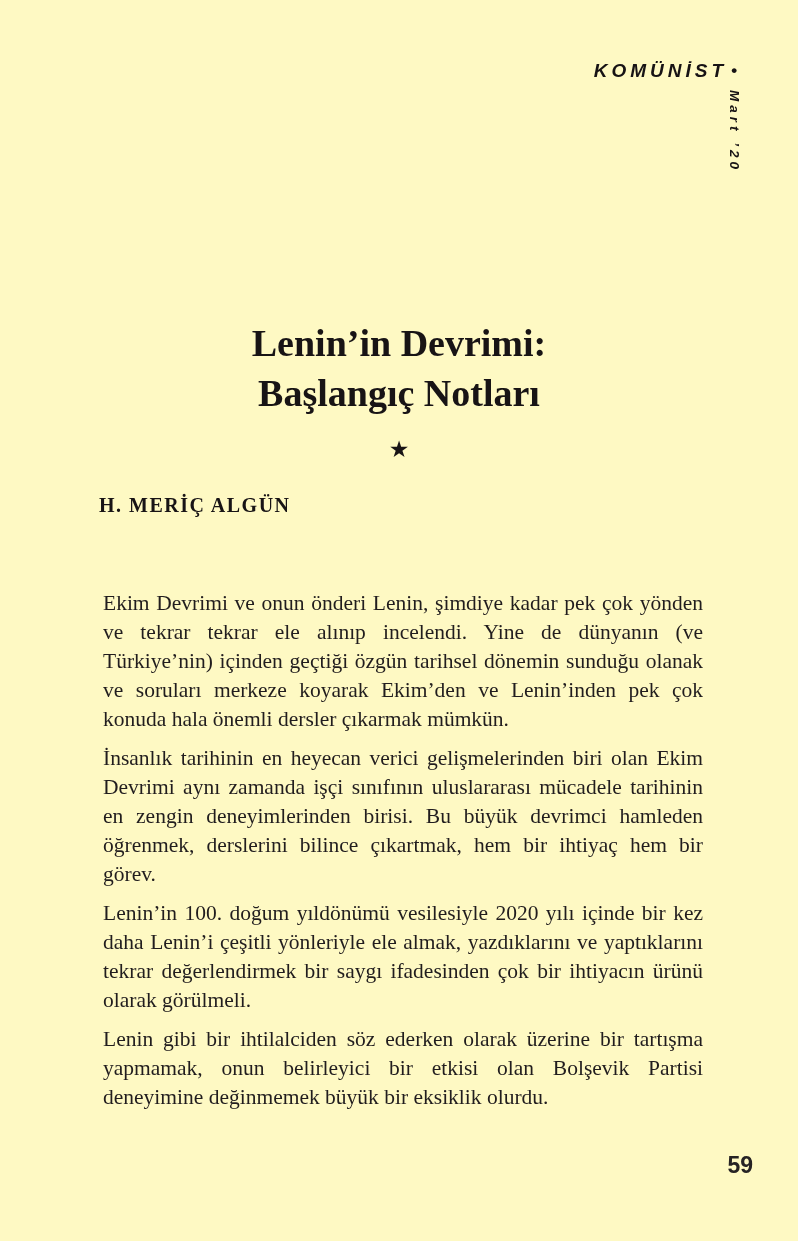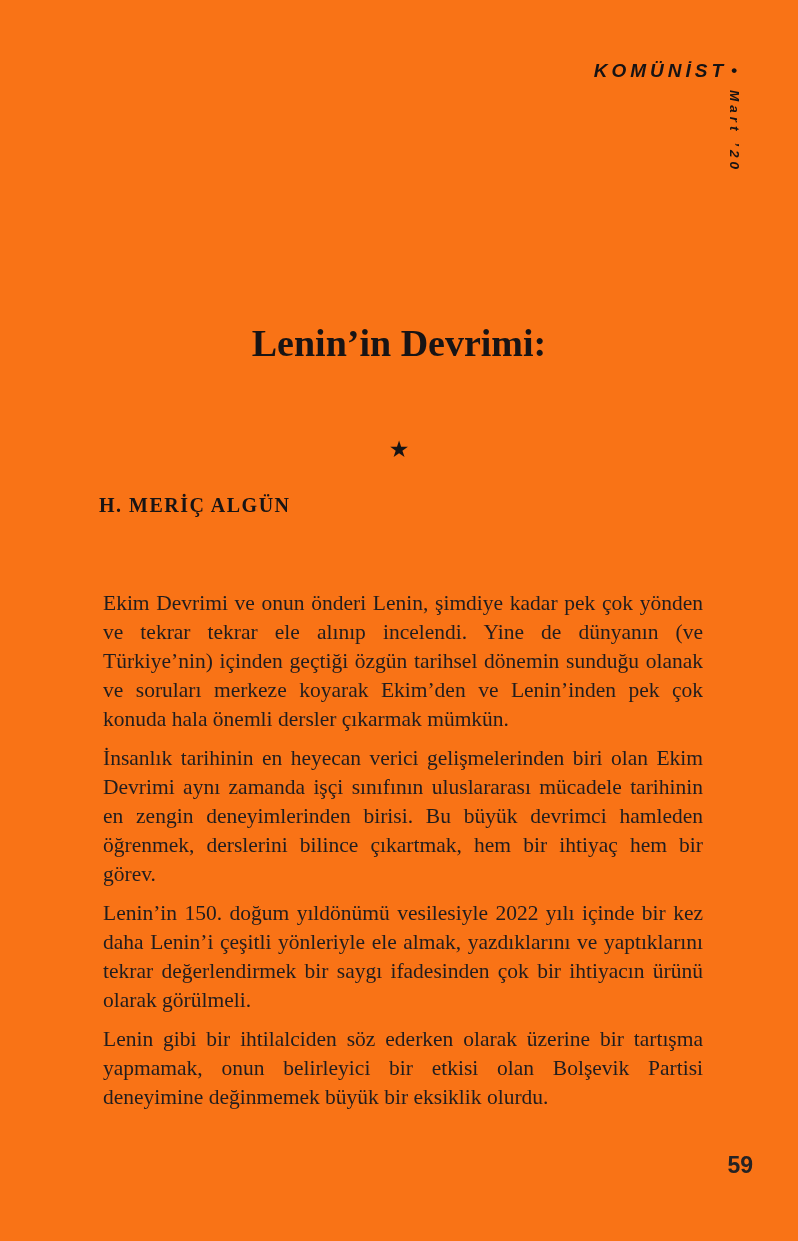--- a/index.html
+++ b/index.html
@@ -4,21 +4,21 @@
 <style>
   html, body {
     margin: 0;
     padding: 0;
     background: #ffffff;
   }
   .page {
     position: relative;
     width: 798px;
     height: 1241px;
-    background: #f97316;
+    background: #fef9c3;
     overflow: hidden;
     font-family: "Liberation Serif", "DejaVu Serif", serif;
     color: #1f1b1c;
   }
 
   
   .masthead {
     position: absolute;
     top: 60px;
     right: 61px;
@@ -121,28 +121,29 @@
 <div class="page">
 
   <div class="masthead">
     <span>KOMÜNİST</span><span class="bullet">•</span>
   </div>
 
   <div class="issue-date">Mart ’20</div>
 
   <h1 class="article-title">
     <span style="display:block">Lenin’in Devrimi:</span>
+    <span style="display:block">Başlangıç Notları</span>
   </h1>
 
   <div class="star-divider">★</div>
 
   <div class="author">H. MERİÇ ALGÜN</div>
 
   <div class="body-text" lang="tr">
     <p>Ekim Devrimi ve onun önderi Lenin, şimdiye kadar pek çok yönden ve tekrar tekrar ele alınıp incelendi. Yine de dünyanın (ve Türkiye’nin) içinden geçtiği özgün tarihsel dönemin sunduğu olanak ve soruları merkeze koyarak Ekim’den ve Lenin’inden pek çok konuda hala önemli dersler çıkarmak mümkün.</p>
     <p>İnsanlık tarihinin en heyecan verici gelişmelerinden biri olan Ekim Devrimi aynı zamanda işçi sınıfının uluslararası mücadele tarihinin en zengin deneyimlerinden birisi. Bu büyük devrimci hamleden öğrenmek, derslerini bilince çıkartmak, hem bir ihtiyaç hem bir görev.</p>
-    <p>Lenin’in 150. doğum yıldönümü vesilesiyle 2022 yılı içinde bir kez daha Lenin’i çeşitli yönleriyle ele almak, yazdıklarını ve yaptıklarını tekrar değerlendirmek bir saygı ifadesinden çok bir ihtiyacın ürünü olarak görülmeli.</p>
+    <p>Lenin’in 100. doğum yıldönümü vesilesiyle 2020 yılı içinde bir kez daha Lenin’i çeşitli yönleriyle ele almak, yazdıklarını ve yaptıklarını tekrar değerlendirmek bir saygı ifadesinden çok bir ihtiyacın ürünü olarak görülmeli.</p>
     <p>Lenin gibi bir ihtilalciden söz ederken olarak üzerine bir tartışma yapmamak, onun belirleyici bir etkisi olan Bolşevik Partisi deneyimine değinmemek büyük bir eksiklik olurdu.</p>
   </div>
 
   <div class="page-number">59</div>
 
 </div>
 
 </body></html>

